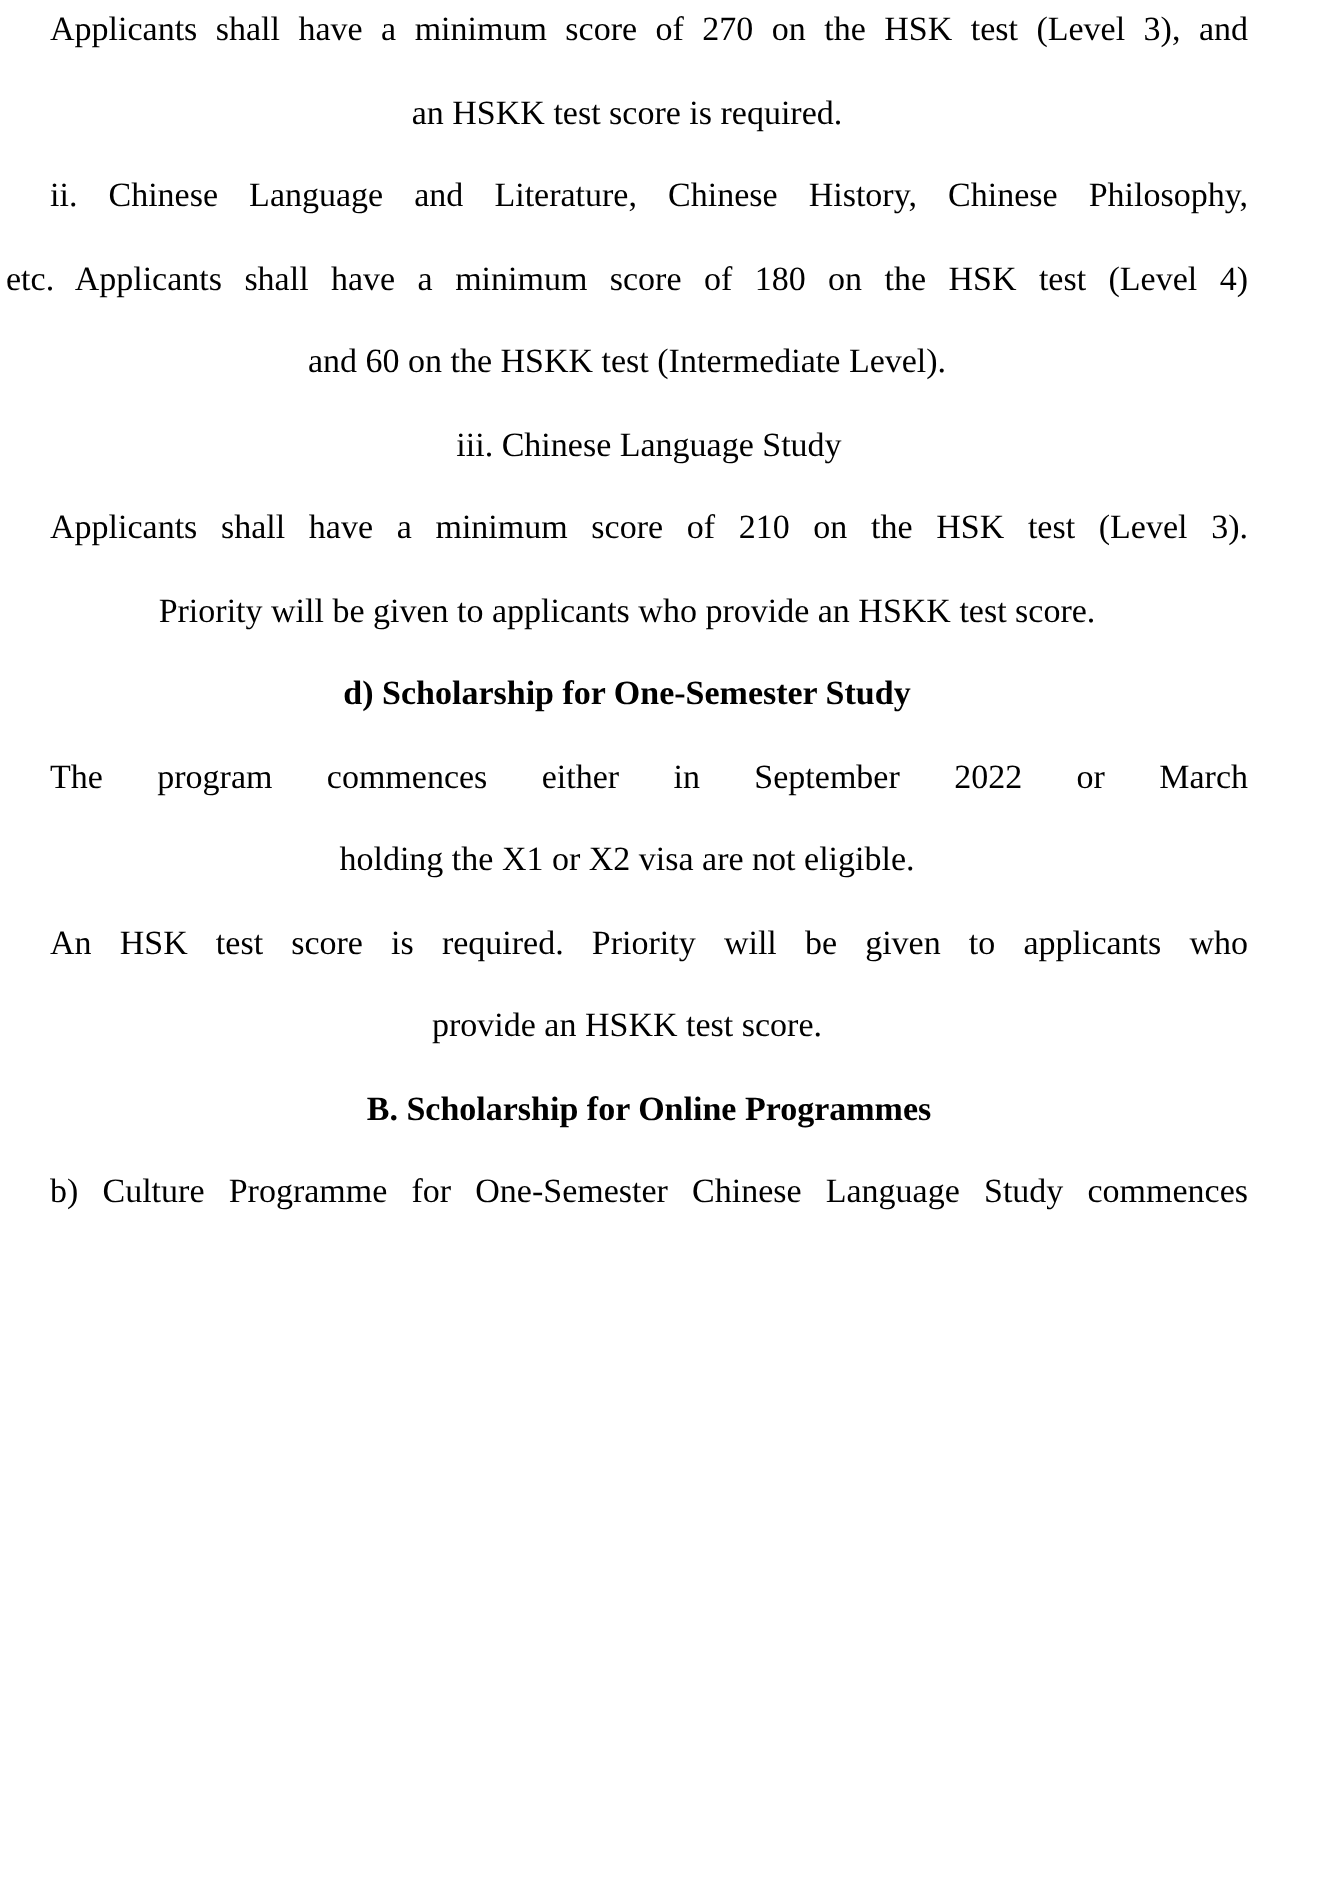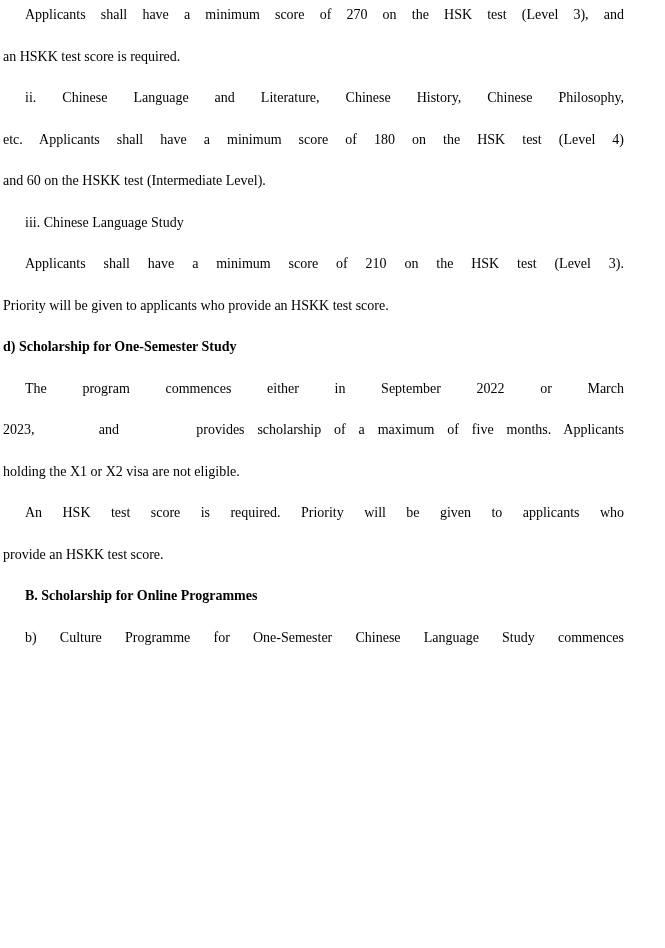--- a/index.html
+++ b/index.html
@@ -14,41 +14,41 @@
   }
   .page {
     position: absolute;
     left: 0;
     top: 0;
     width: 665px;
     height: 948px;
     background: #ffffff;
     color: #000000;
     font-family: "Liberation Serif", "DejaVu Serif", serif;
-    font-size: 14px;
+    font-size: 17px;
     overflow: hidden;
   }
   .doc {
     position: absolute;
     left: 3px;
     top: -6px;
     width: 621px;
   }
   .paragraph {
     margin: 0;
     padding: 0;
   }
   .paragraph.bold .line {
     font-weight: bold;
   }
   .line {
     height: 41.5px;
     line-height: 41.5px;
     overflow: hidden;
-    text-align: left;
+    text-align: center;
     word-spacing: normal;
   }
   .line.justify {
     text-align: justify;
     text-align-last: justify;
   }
   .line.indent {
     text-indent: 22px;
   }
 </style>
@@ -71,21 +71,20 @@
       </div>
       <div class="paragraph">
         <div class="line indent justify">Applicants shall have a minimum score of 210 on the HSK test (Level 3).</div>
         <div class="line">Priority will be given to applicants who provide an HSKK test score.</div>
       </div>
       <div class="paragraph bold">
         <div class="line">d) Scholarship for One-Semester Study</div>
       </div>
       <div class="paragraph">
         <div class="line indent justify">The program commences either in September 2022 or March</div>
-        <div class="line justify">2023,&nbsp;&nbsp;&nbsp;&nbsp; and&nbsp;&nbsp;&nbsp;&nbsp;&nbsp; provides scholarship of a maximum of five months. Applicants</div>
         <div class="line">holding the X1 or X2 visa are not eligible.</div>
       </div>
       <div class="paragraph">
         <div class="line indent justify">An HSK test score is required. Priority will be given to applicants who</div>
         <div class="line">provide an HSKK test score.</div>
       </div>
       <div class="paragraph bold">
         <div class="line indent">B. Scholarship for Online Programmes</div>
       </div>
       <div class="paragraph">

